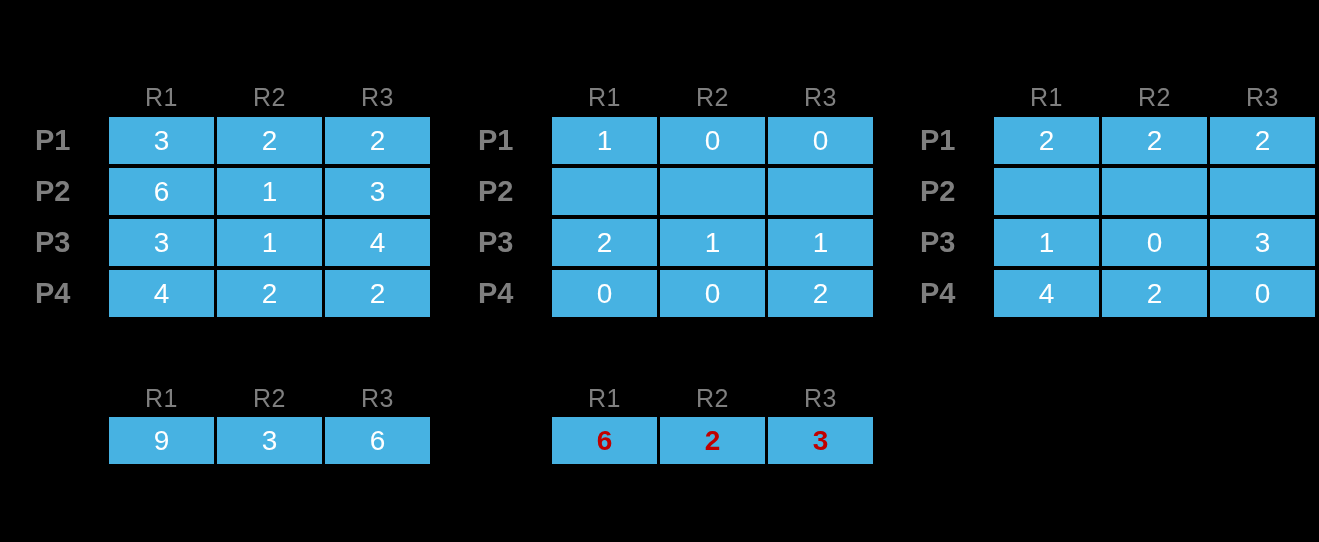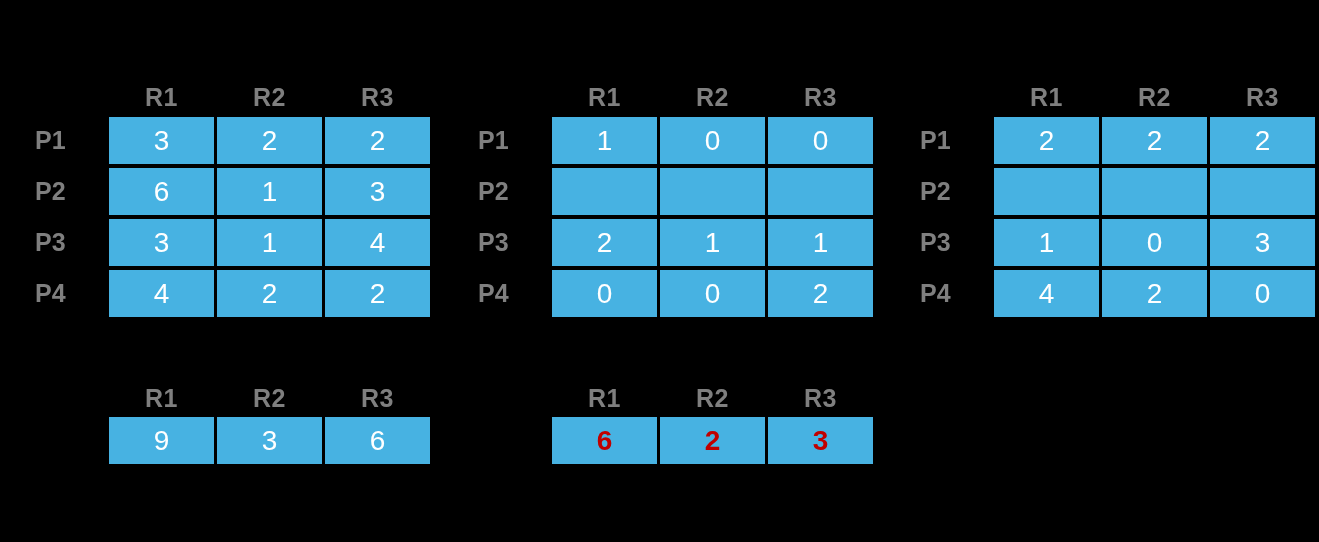--- a/index.html
+++ b/index.html
@@ -28,29 +28,29 @@
   .matrix.one-row {
     grid-template-columns: 76px 105px 105px 105px;
     grid-template-rows: 30px 47px;
   }
   .corner {
     
   }
   .chead {
     color: #7F7F7F;
     font-size: 25px;
-    font-weight: 700;
+    font-weight: 400;
     display: flex;
     align-items: center;
     justify-content: center;
     letter-spacing: 0.5px;
   }
   .rlabel {
     color: #7F7F7F;
-    font-size: 25px;
+    font-size: 29px;
     font-weight: 600;
     display: flex;
     align-items: center;
     justify-content: flex-start;
     padding-left: 5px;
     box-sizing: border-box;
   }
   .cell {
     background: #47B2E2;
     color: #FFFFFF;

